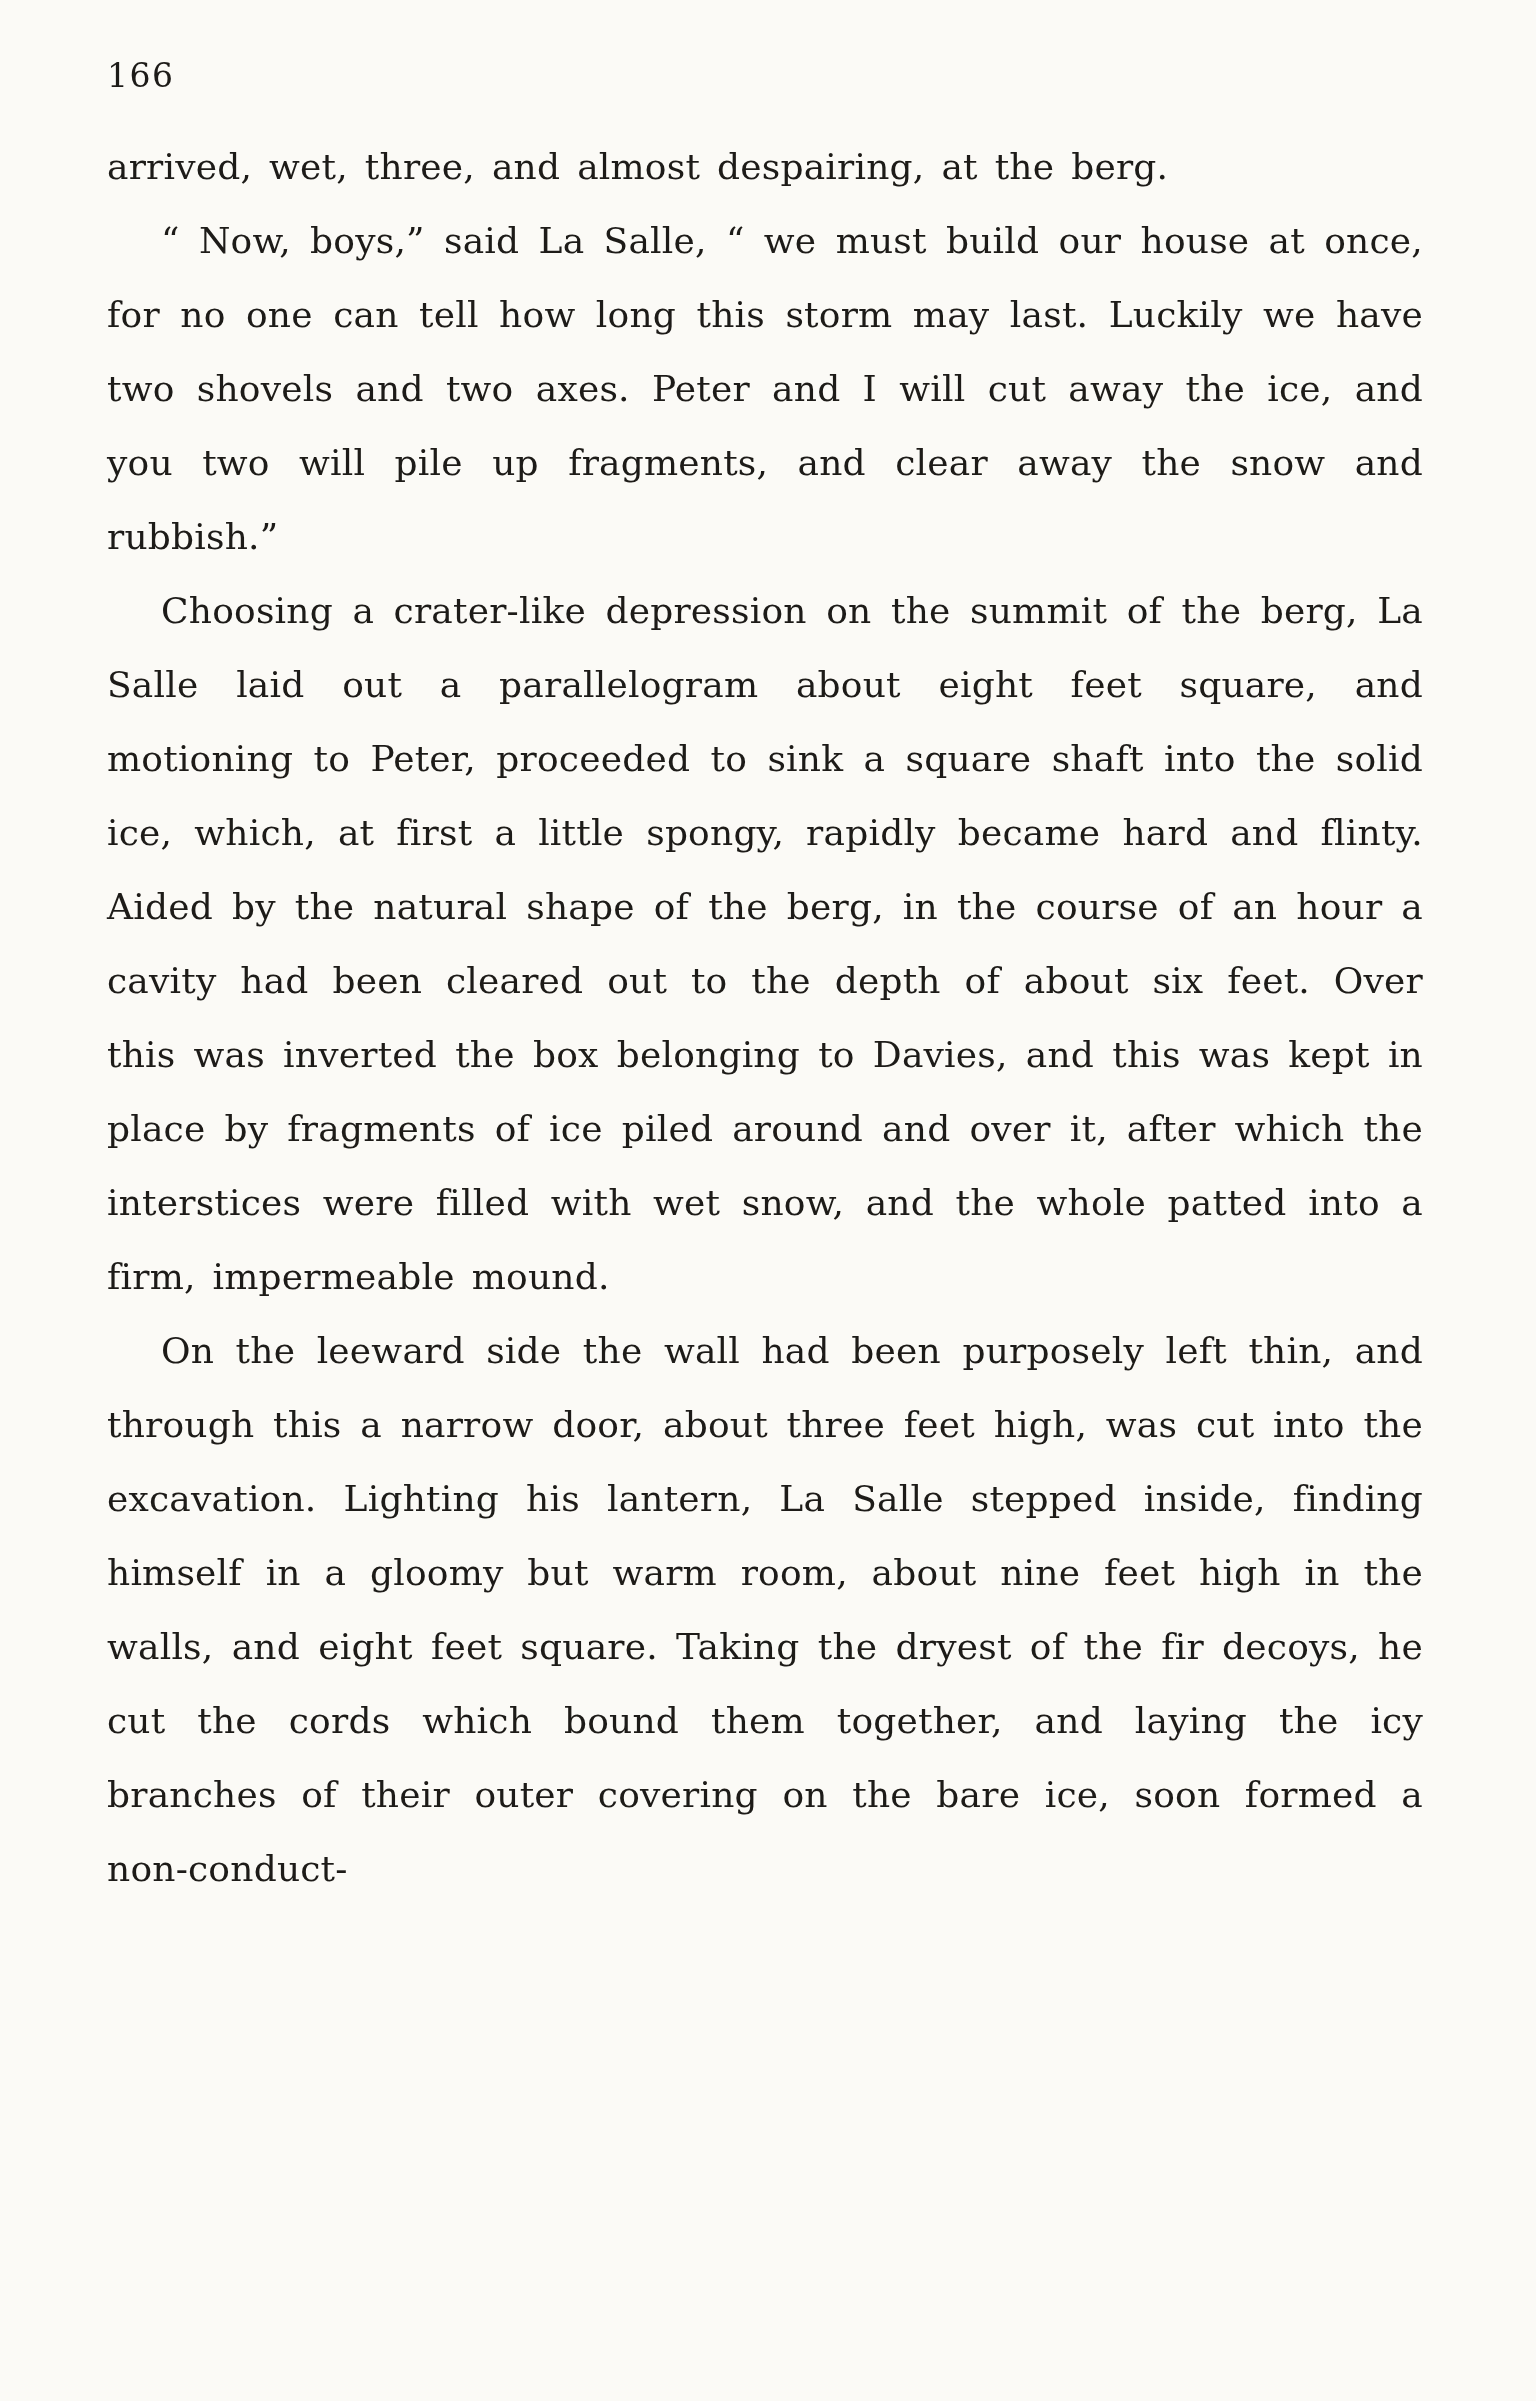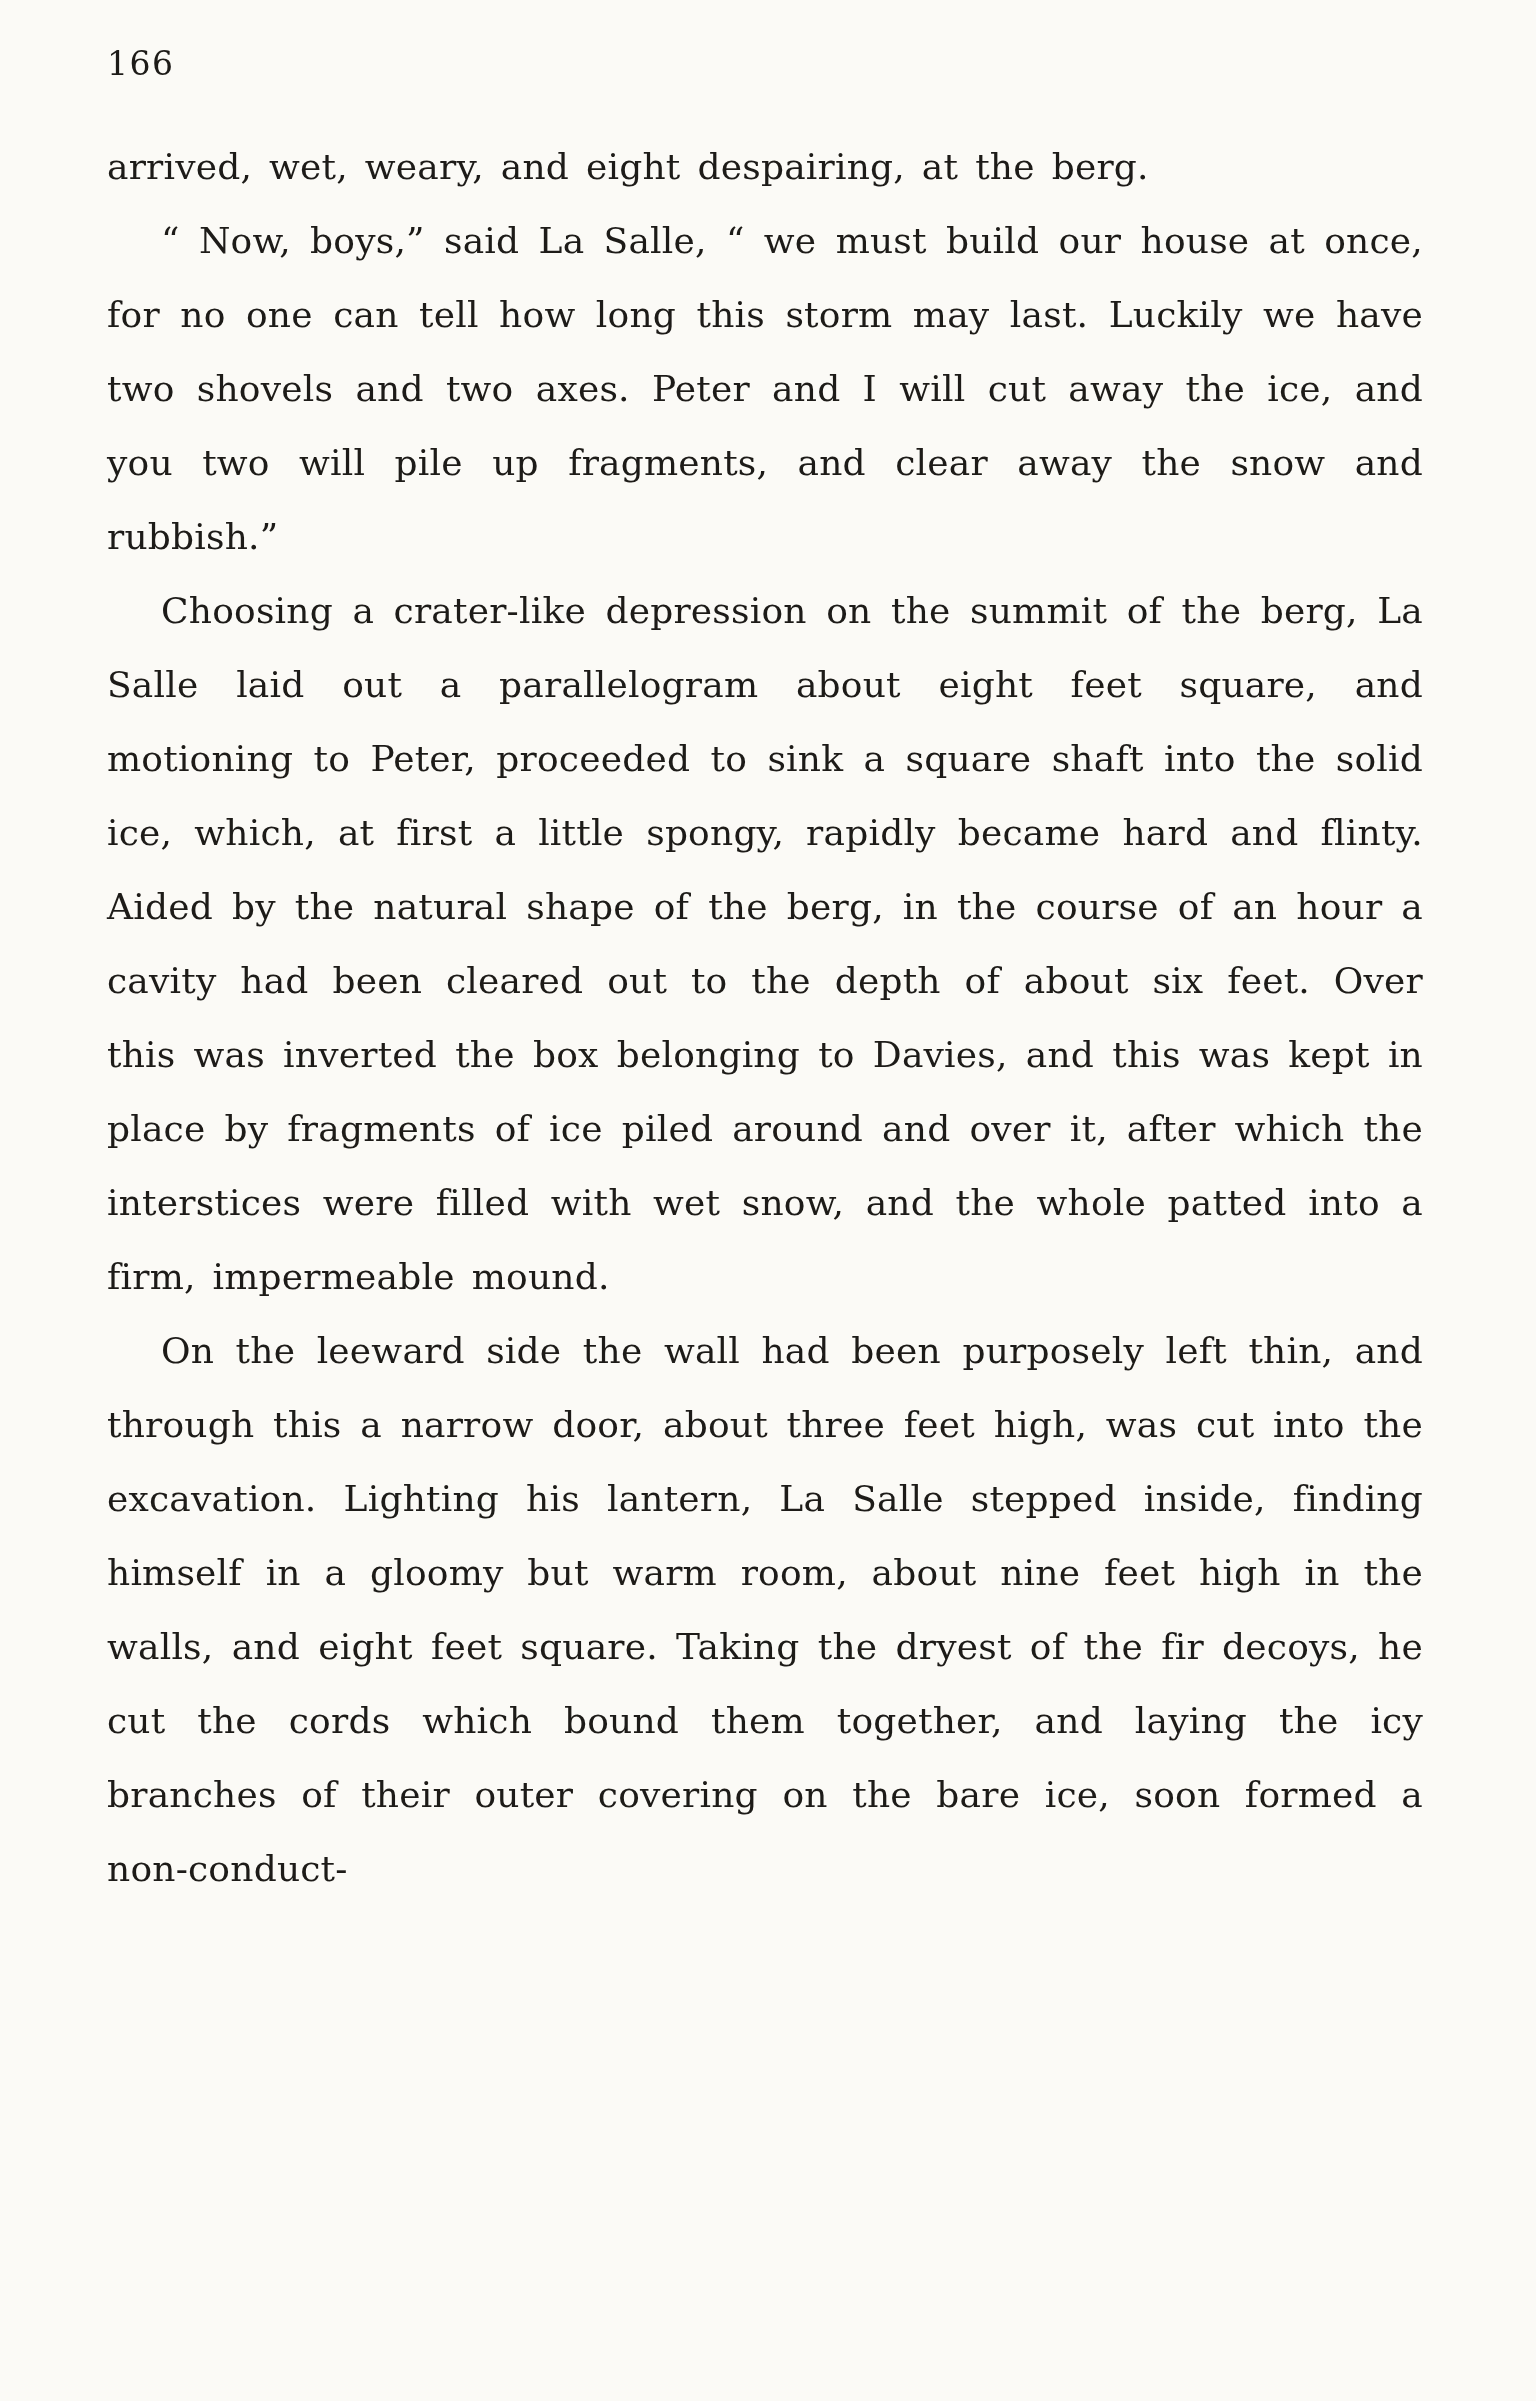--- a/index.html
+++ b/index.html
@@ -19,21 +19,21 @@
     padding: 44px 113px 30px 107px;
     overflow: hidden;
   }
   .running-head {
     position: relative;
     height: 72px;
   }
   .page-number {
     position: absolute;
     left: 0;
-    top: 0;
+    top: 12px;
     font-size: 33px;
     letter-spacing: 1.5px;
     font-style: normal;
   }
   .header-title {
     position: absolute;
     left: 50%;
     top: 1.5px;
     transform: translateX(-58%);
     font-style: italic;
@@ -59,19 +59,19 @@
 </style>
 </head>
 <body>
 
 <div class="page">
   <header class="running-head">
     <span class="page-number">166</span>
   </header>
 
   <main class="body-text">
-    <p class="para no-indent">arrived, wet, weary, and eight despairing, at the berg.</p>
+    <p class="para no-indent">arrived, wet, three, and almost despairing, at the berg.</p>
     <p class="para">“ Now, boys,” said La Salle, “ we must build our house at once, for no one can tell how long this storm may last.  Luckily we have two shovels and two axes.  Peter and I will cut away the ice, and you two will pile up fragments, and clear away the snow and rubbish.”</p>
     <p class="para">Choosing a crater-like depression on the summit of the berg, La Salle laid out a parallelogram about eight feet square, and motioning to Peter, proceeded to sink a square shaft into the solid ice, which, at first a little spongy, rapidly became hard and flinty.  Aided by the natural shape of the berg, in the course of an hour a cavity had been cleared out to the depth of about six feet.  Over this was inverted the box belonging to Davies, and this was kept in place by fragments of ice piled around and over it, after which the interstices were filled with wet snow, and the whole patted into a firm, impermeable mound.</p>
     <p class="para">On the leeward side the wall had been purposely left thin, and through this a narrow door, about three feet high, was cut into the excavation.  Lighting his lantern, La Salle stepped inside, finding himself in a gloomy but warm room, about nine feet high in the walls, and eight feet square.  Taking the dryest of the fir decoys, he cut the cords which bound them together, and laying the icy branches of their outer covering on the bare ice, soon formed a non-conduct-</p>
   </main>
 </div>
 
 
 </body></html>

